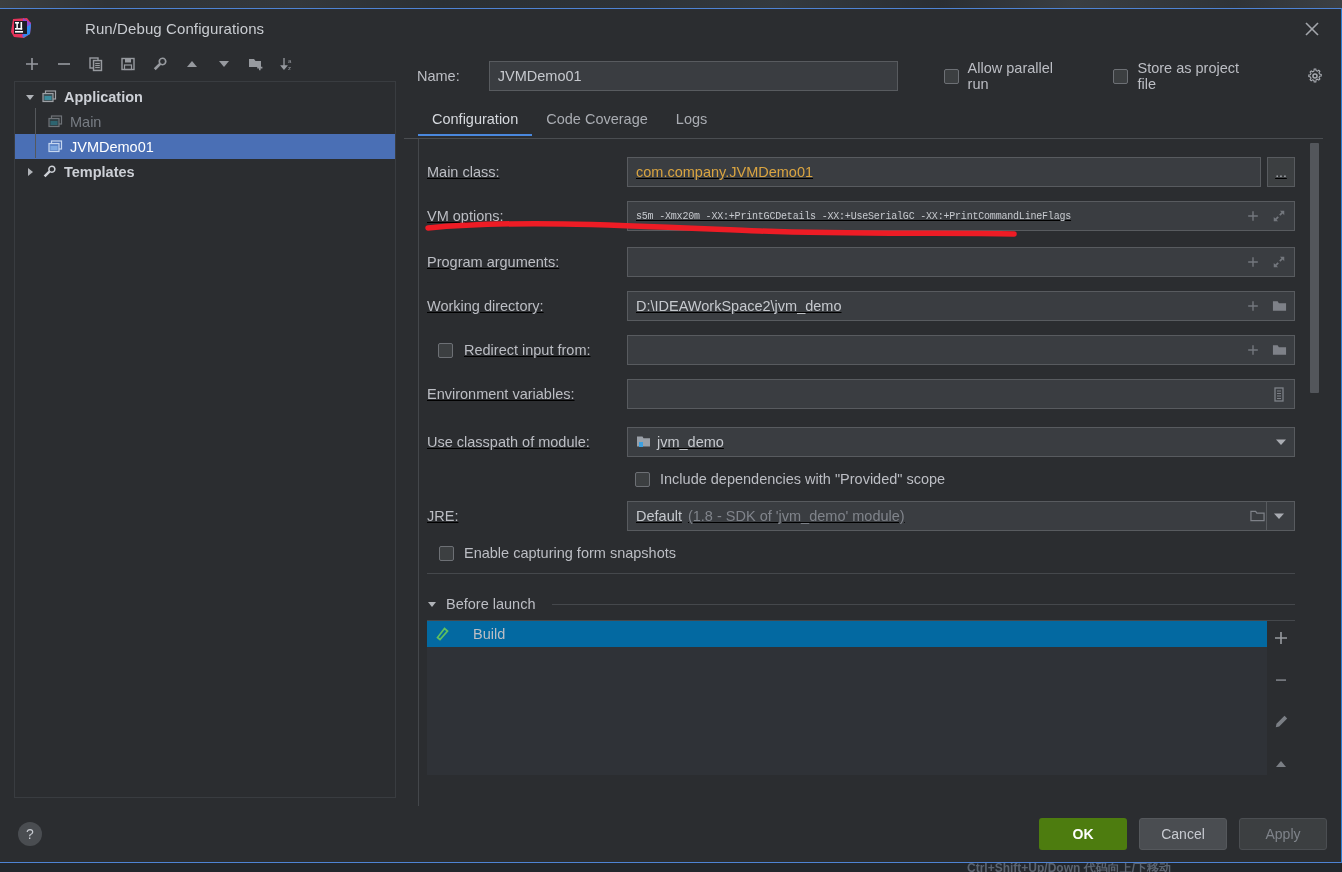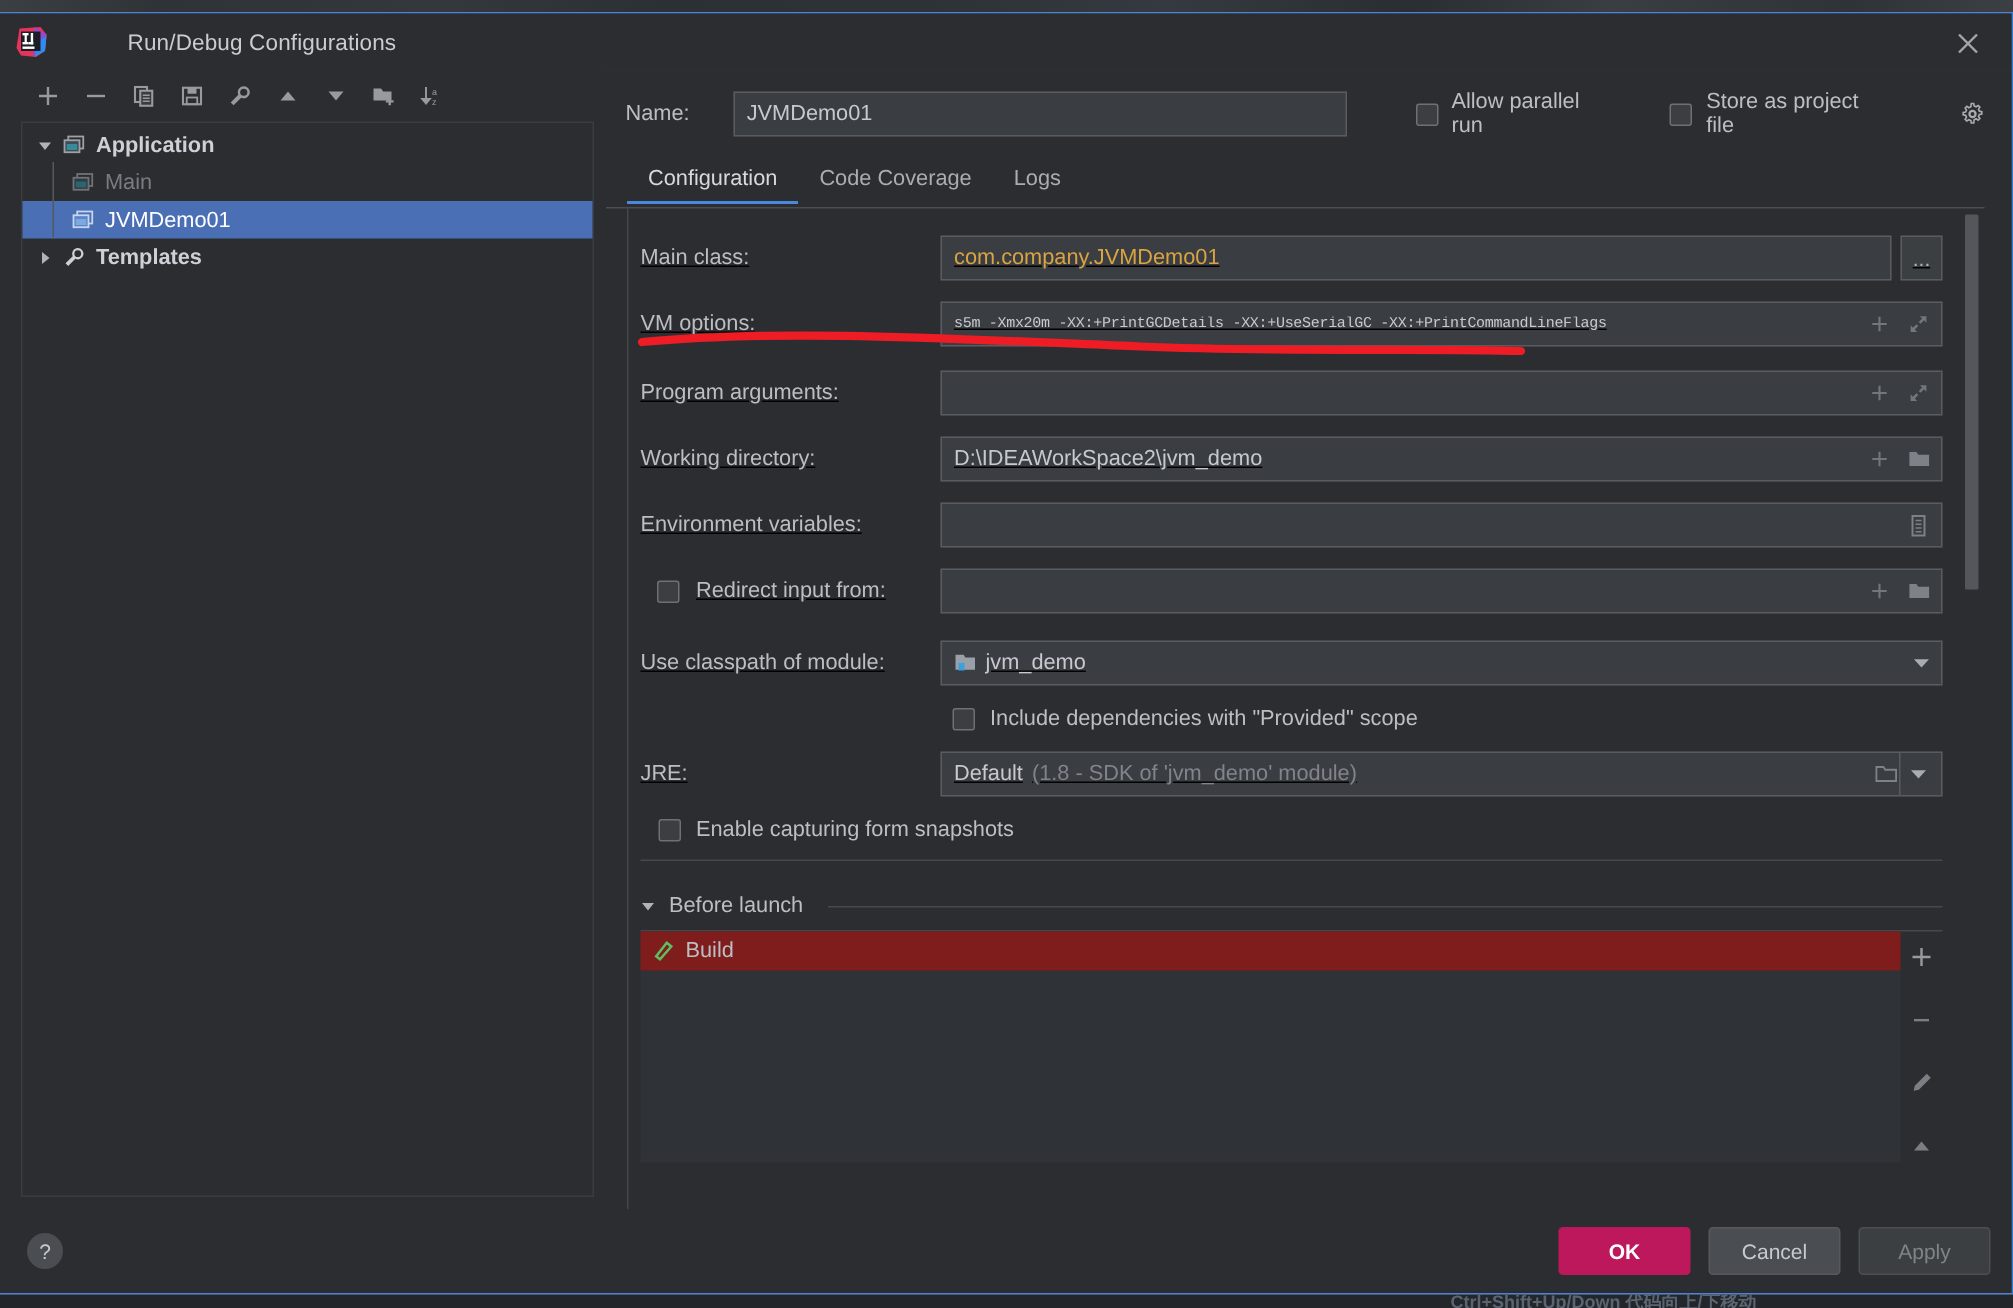--- a/index.html
+++ b/index.html
@@ -180,22 +180,22 @@
 
   .before-launch-head {
     display: flex; align-items: center; gap: 9px;
     padding: 16px 0 8px 0; margin-top: 6px;
   }
   .bl-title { font-size: 14.5px; color: #bcbec4; white-space: nowrap; }
   .bl-rule { flex: 1; height: 1px; background: #45484c; margin-left: 8px; }
   .bl-panel { display: flex; border-top: 1px solid #45484c; }
   .bl-list { flex: 1; background: #2f3237; min-height: 110px; }
   .bl-item {
-    height: 26px; display: flex; align-items: center; gap: 8px;
-    padding-left: 8px; background: #7f1d1d;
+    height: 26px; display: flex; align-items: center; gap: 24px;
+    padding-left: 8px; background: #0369a1;
     font-size: 14.5px; color: #bcbec4; cursor: pointer;
   }
   .bl-side {
     width: 28px; display: flex; flex-direction: column; align-items: center;
     gap: 20px; padding-top: 6px;
   }
   .bl-side .fbtn { height: 22px; }
   .vscroll-thumb {
     position: absolute; right: 22px; top: 96px; width: 9px; height: 250px;
     background: #53565b; border-radius: 1px;
@@ -212,21 +212,21 @@
     display: flex; align-items: center; justify-content: center;
     font-size: 14px; cursor: pointer;
   }
   .footer-spacer { flex: 1; }
   .btn {
     height: 32px; min-width: 88px; padding: 0 16px;
     display: flex; align-items: center; justify-content: center;
     font-size: 14px; border-radius: 3px; cursor: pointer;
     margin-left: 12px;
   }
-  .btn-ok { background: #be185d; color: #ffffff; font-weight: bold; }
+  .btn-ok { background: #4d7c0f; color: #ffffff; font-weight: bold; }
   .btn-cancel { background: #4a4d51; color: #c7cad0; border: 1px solid #55585c; }
   .btn-apply { background: #3c3f41; color: #7f838a; border: 1px solid #4b4e52; }
 
   
   .annotation {
     position: absolute; left: 0; top: 0;
     width: 1342px; height: 872px; pointer-events: none;
   }
   svg { display: block; }
 </style>
@@ -478,54 +478,54 @@
                   <span class="fbtn">
                     <svg width="15" height="14" viewBox="0 0 16 14">
                         <path d="M1 2h5l1.3 2H15v8H1z" fill="#8d9198"></path>
                       </svg>
                   </span>
                 </span>
               </div>
             </div>
 
             <div class="frow">
+              <span class="redirect-label">
+                <span class="chkbox"></span>
+                <span class="lbl">Redirect input from:</span>
+              </span>
+              <div class="field">
+                <span class="val"></span>
+                <span class="field-btns">
+                  <span class="fbtn">
+                    <svg width="14" height="14" viewBox="0 0 16 16">
+                        <path d="M7.2 2.5h1.6v4.7H13.5v1.6H8.8v4.7H7.2V8.8H2.5V7.2h4.7z" fill="#80848b"></path>
+                      </svg>
+                  </span>
+                  <span class="fbtn">
+                    <svg width="15" height="14" viewBox="0 0 16 14">
+                        <path d="M1 2h5l1.3 2H15v8H1z" fill="#8d9198"></path>
+                      </svg>
+                  </span>
+                </span>
+              </div>
+            </div>
+
+            <div class="frow">
               <span class="frow-label">Environment variables:</span>
               <div class="field">
                 <span class="val"></span>
                 <span class="field-btns">
                   <span class="fbtn">
                     <svg width="14" height="15" viewBox="0 0 14 15">
                       <rect x="3" y="1" width="8" height="13" fill="none" stroke="#8d9198" stroke-width="1.3"></rect>
                       <line x1="5" y1="4" x2="9" y2="4" stroke="#8d9198" stroke-width="1"></line>
                       <line x1="5" y1="6.5" x2="9" y2="6.5" stroke="#8d9198" stroke-width="1"></line>
                       <line x1="5" y1="9" x2="9" y2="9" stroke="#8d9198" stroke-width="1"></line>
                       <line x1="5" y1="11.5" x2="9" y2="11.5" stroke="#8d9198" stroke-width="1"></line>
                     </svg>
-                  </span>
-                </span>
-              </div>
-            </div>
-
-            <div class="frow">
-              <span class="redirect-label">
-                <span class="chkbox"></span>
-                <span class="lbl">Redirect input from:</span>
-              </span>
-              <div class="field">
-                <span class="val"></span>
-                <span class="field-btns">
-                  <span class="fbtn">
-                    <svg width="14" height="14" viewBox="0 0 16 16">
-                        <path d="M7.2 2.5h1.6v4.7H13.5v1.6H8.8v4.7H7.2V8.8H2.5V7.2h4.7z" fill="#80848b"></path>
-                      </svg>
-                  </span>
-                  <span class="fbtn">
-                    <svg width="15" height="14" viewBox="0 0 16 14">
-                        <path d="M1 2h5l1.3 2H15v8H1z" fill="#8d9198"></path>
-                      </svg>
                   </span>
                 </span>
               </div>
             </div>
 
             <div class="frow" style="margin-top:18px;">
               <span class="frow-label">Use classpath of module:</span>
               <div class="combo">
                 <span class="val">
                   <span style="display:flex;">

